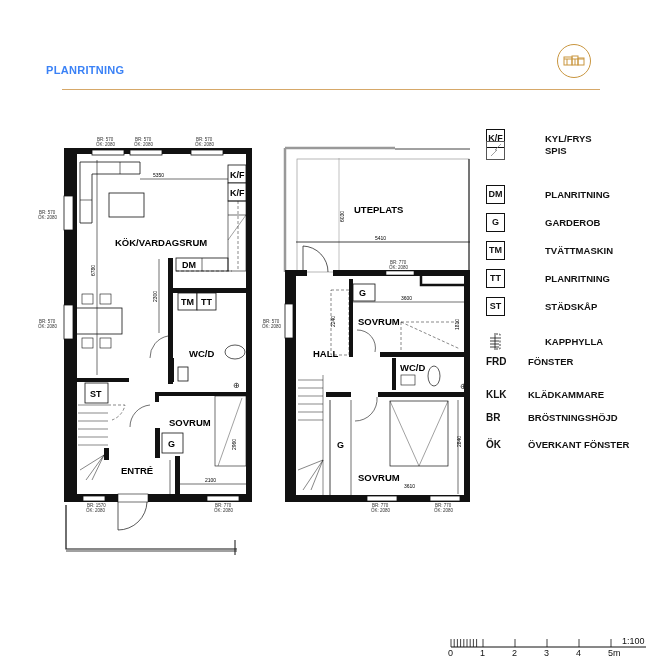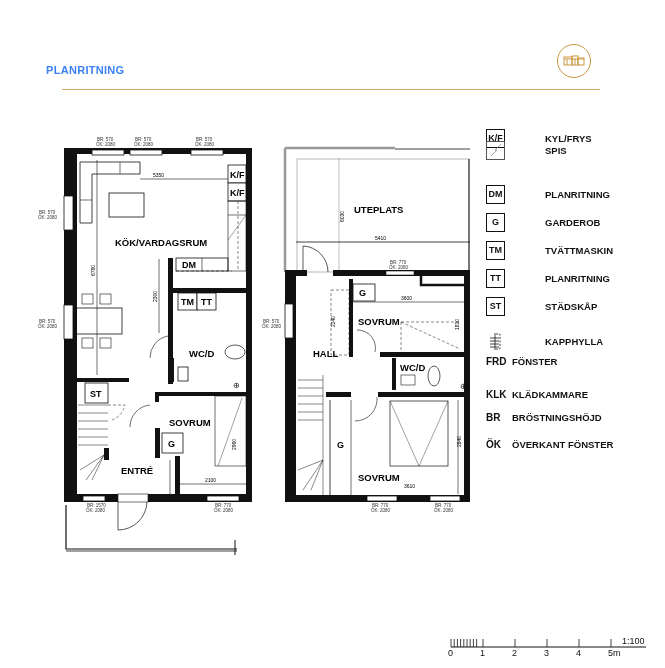--- a/index.html
+++ b/index.html
@@ -6,21 +6,21 @@
   body{width:665px;height:668px;position:relative;overflow:hidden;font-family:"Liberation Sans",sans-serif;color:#111;}
   .title{position:absolute;left:46px;top:64px;font-size:11px;font-weight:bold;color:#3b82f6;letter-spacing:0.3px;}
   .rule{position:absolute;left:62px;top:89px;width:538px;height:1px;background:#d6a869;}
   .logo{position:absolute;left:557px;top:44px;width:34px;height:34px;border:1.5px solid #c9963f;border-radius:50%;box-sizing:border-box;}
   .logo svg{position:absolute;left:5px;top:9px;}
   svg.plan{position:absolute;left:0;top:0;}
   .lbl{font-family:"Liberation Sans",sans-serif;font-weight:bold;}
   .legend{position:absolute;left:486px;top:128px;width:170px;}
   .leg-row{position:absolute;left:0;height:20px;display:flex;align-items:center;}
   .leg-box{width:19px;height:19px;border:1.5px solid #111;box-sizing:border-box;font-size:9px;font-weight:bold;display:flex;align-items:center;justify-content:center;}
-  .leg-code{width:26px;font-size:10px;font-weight:bold;}
+  .leg-code{width:42px;font-size:10px;font-weight:bold;}
   .leg-txt{font-size:9.5px;font-weight:bold;margin-left:8px;padding-left:32px;}
   .leg-txt2{font-size:9.5px;font-weight:bold;}
   .scale{position:absolute;left:448px;top:632px;}
 </style>
 </head>
 <body>
 
 <div class="title">PLANRITNING</div>
 <div class="rule"></div>
 <div class="logo">

